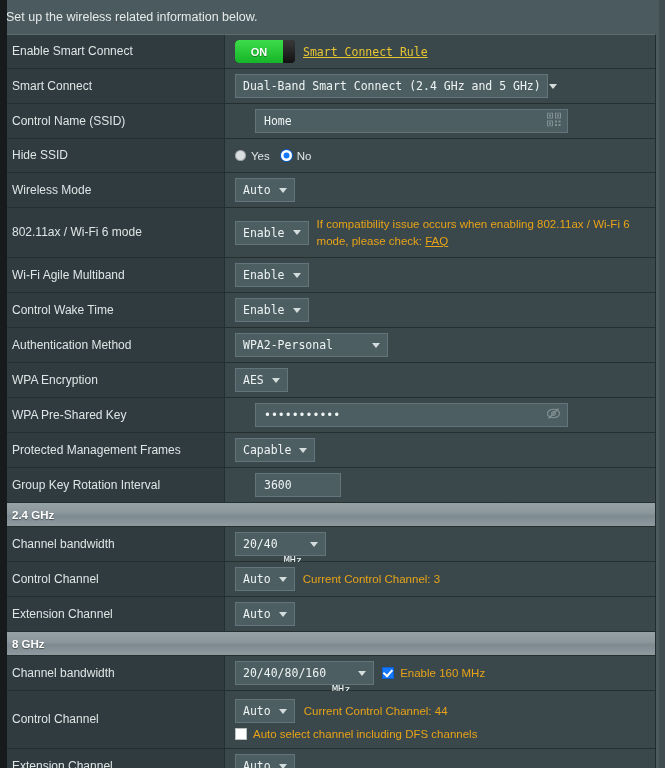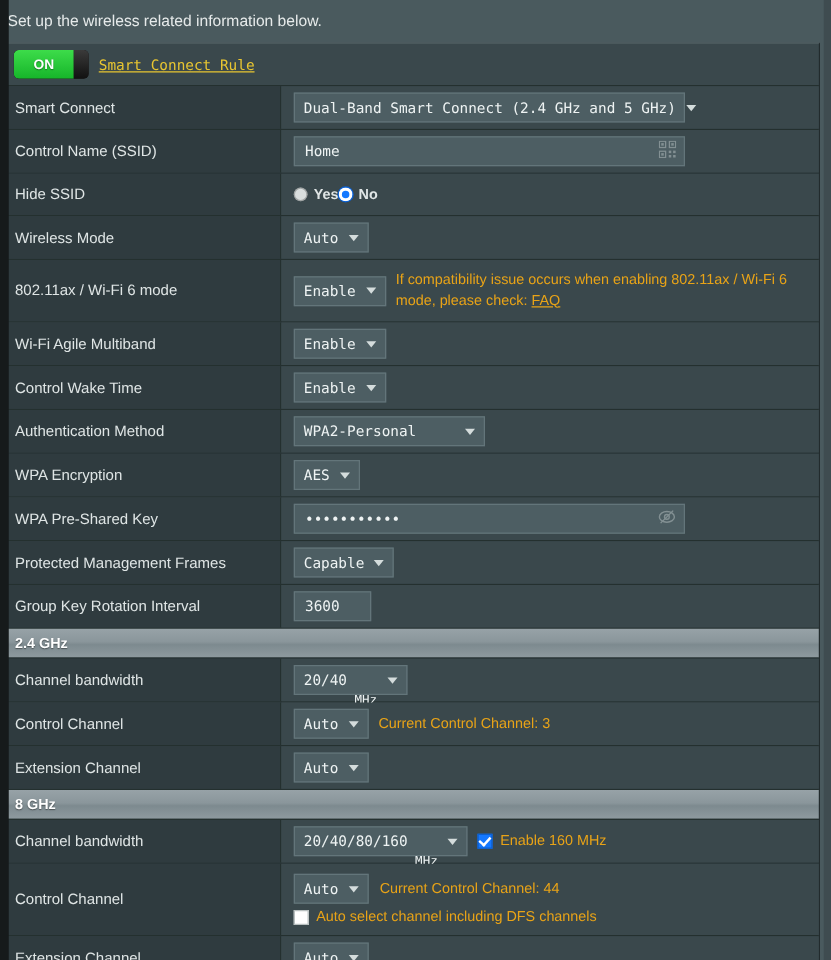--- a/index.html
+++ b/index.html
@@ -99,23 +99,24 @@
   .txt {
     height: 24px;
     background: #4d5e63;
     border: 1px solid #63757a;
     color: #eef3f3;
     font-family: "DejaVu Sans Mono", monospace;
     font-size: 11.5px;
     display: flex; align-items: center;
     padding: 0 8px;
     position: relative;
+    margin-left: 20px;
   }
   .txt.wide { width: 313px; }
-  .txt.small { width: 62px; }
+  .txt.small { width: 86px; }
   .txt .fieldicon {
     position: absolute; right: 6px; top: 50%; transform: translateY(-50%);
     opacity: .42;
   }
 
   
   .toggle {
     width: 60px; height: 23px;
     border-radius: 4px;
     background: #1a1a1a;
@@ -150,21 +151,21 @@
   .note {
     color: #e8a317;
     font-size: 11.5px;
     line-height: 17px;
     max-width: 345px;
   }
   .note a { color:#e8a317; text-decoration: underline; cursor: pointer; }
   .hint { color:#e8a317; font-size: 11.5px; white-space: nowrap; }
 
   
-  .radiogroup { display:flex; align-items:flex-start; gap:0;font-weight:bold; }
+  .radiogroup { display:flex; align-items:flex-start; gap:11px; }
   .radio { display:inline-flex; align-items:center; gap:5px; cursor:pointer; }
   .radio .dot {
     width: 11px; height: 11px; border-radius: 50%;
     background: #d9dede;
     box-shadow: inset 0 0 0 1px rgba(0,0,0,.25);
   }
   .radio.on .dot {
     background: #1478ff;
     box-shadow: inset 0 0 0 2.5px #ffffff, 0 0 0 1px #0b5fd0;
   }
@@ -198,20 +199,21 @@
 </head>
 <body>
 
 <div class="page">
 
   <div class="intro">Set up the wireless related information below.</div>
 
   <div class="panel">
 
     <div class="row">
+      <div class="lbl">Enable Smart Connect</div>
       <div class="val">
         <div class="toggle">
           <div class="on">ON</div>
           <div class="knob"></div>
         </div>
         <span class="link">Smart Connect Rule</span>
       </div>
     </div>
 
     <div class="row">

